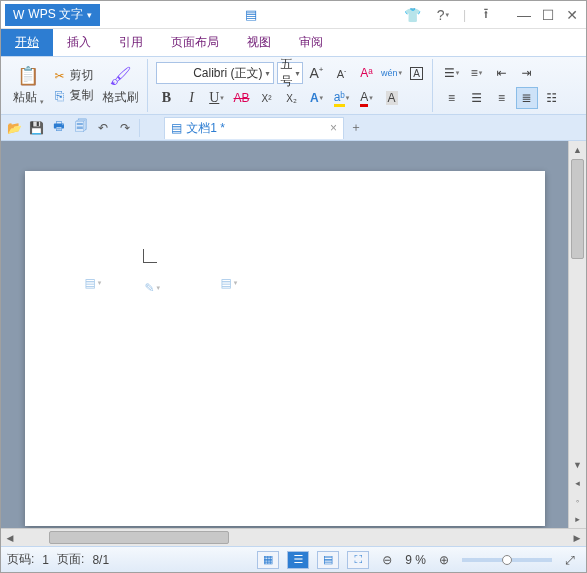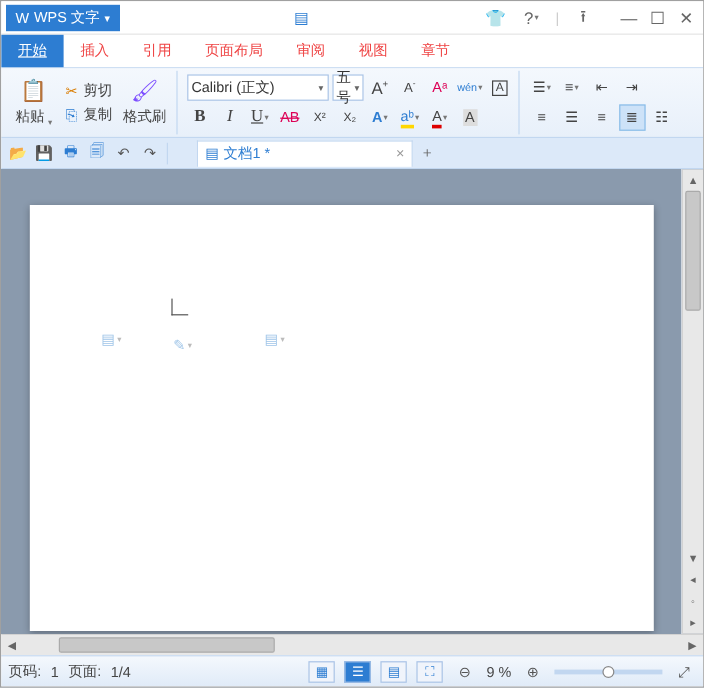--- a/index.html
+++ b/index.html
@@ -10,36 +10,36 @@
 .app-badge { background: #2d7dd2; color: #fff; padding: 2px 8px; display: flex; align-items: center; gap: 4px; height: 22px; cursor: pointer; }
 .app-badge .arrow { font-size: 9px; }
 .title-center { flex: 1; display: flex; justify-content: center; align-items: center; gap: 4px; color: #555; }
 .title-center .doc-icon { color: #2d7dd2; font-size: 13px; }
 .title-right { display: flex; align-items: center; gap: 10px; color: #666; }
 .win-controls { display: flex; gap: 4px; margin-left: 8px; }
 .win-btn { width: 20px; height: 20px; display: flex; align-items: center; justify-content: center; cursor: pointer; font-size: 14px; color: #666; }
 
 
 .ribbon-tabs { height: 28px; background: #fff; display: flex; border-bottom: 1px solid #c2d7f0; }
-.tab { padding: 0 14px; display: flex; align-items: center; color: #ef4444; cursor: pointer; }
+.tab { padding: 0 14px; display: flex; align-items: center; color: #701a75; cursor: pointer; }
 .tab.active { background: #2d7dd2; color: #fff; text-decoration: underline; }
 
 
 .ribbon { height: 58px; background: linear-gradient(#f4f8fd, #e8f0fa); border-bottom: 1px solid #c2d7f0; display: flex; padding: 2px 4px; gap: 4px; }
 .group { display: flex; gap: 2px; align-items: center; border-right: 1px solid #c2d7f0; padding: 0 4px; }
 .group:last-child { border-right: none; }
 .vstack { display: flex; flex-direction: column; gap: 1px; }
 .btn-big { display: flex; flex-direction: column; align-items: center; gap: 2px; padding: 2px 4px; cursor: pointer; color: #444; }
 .btn-big .icon { width: 22px; height: 22px; display: flex; align-items: center; justify-content: center; font-size: 18px; }
 .btn-sm { display: flex; align-items: center; gap: 3px; padding: 1px 3px; cursor: pointer; color: #444; }
 .btn-sm .icon { width: 14px; height: 14px; display: flex; align-items: center; justify-content: center; font-size: 12px; }
 .combo { height: 22px; border: 1px solid #a9c3e6; background: #fff; display: flex; align-items: center; padding: 0 3px; cursor: pointer; }
 .combo .val { flex: 1; color: #333; }
 .combo .ar { font-size: 8px; color: #666; margin-left: 3px; }
-.row { display: flex; gap: 3px; align-items: center; }
+.row { display: flex; gap: 3px; align-items: center; text-align: right; }
 .tool-btn { width: 22px; height: 22px; display: flex; align-items: center; justify-content: center; cursor: pointer; color: #444; border: 1px solid transparent; }
 .bold { font-weight: bold; font-family: "Times New Roman"; font-size: 14px; }
 .italic { font-style: italic; font-family: "Times New Roman"; font-size: 14px; }
 .uline { text-decoration: underline; font-family: "Times New Roman"; font-size: 14px; }
 .strike { text-decoration: line-through; }
 .sup { font-size: 10px; }
 .dd { font-size: 7px; color: #777; margin-left: 1px; }
 
 
 .quick { height: 26px; background: #dce9f9; border-bottom: 1px solid #c2d7f0; display: flex; align-items: center; padding: 0 4px; gap: 2px; }
@@ -102,23 +102,22 @@
       <span class="win-btn">✕</span>
     </div>
   </div>
 </div>
 
 <div class="ribbon-tabs">
   <div class="tab active">开始</div>
   <div class="tab">插入</div>
   <div class="tab">引用</div>
   <div class="tab">页面布局</div>
+  <div class="tab">视图</div>
   <div class="tab">审阅</div>
-  <div class="tab">视图</div>
-  <div class="tab">章节</div>
 </div>
 
 <div class="ribbon">
 
   <div class="group">
     <div class="btn-big">
       <span class="icon">📋</span>
       <span style="display:flex;align-items:flex-end;gap:2px">
           <span>粘贴</span>
           <span class="dd">▾</span>
@@ -299,21 +298,21 @@
   <div class="h-track">
     <div class="h-thumb"></div>
   </div>
   <div class="scroll-btn">▶</div>
 </div>
 
 <div class="status">
   <span>页码:</span>
   <span>1</span>
   <span>页面:</span>
-  <span>1/4</span>
+  <span>8/1</span>
   <span class="sep"></span>
   <div class="view-btn">▦</div>
   <div class="view-btn active">☰</div>
   <div class="view-btn">▤</div>
   <div class="view-btn">⛶</div>
   <span class="qbtn">⊖</span>
   <span>9 %</span>
   <span class="qbtn">⊕</span>
   <div class="zoom-slider">
     <div class="zoom-thumb"></div>

